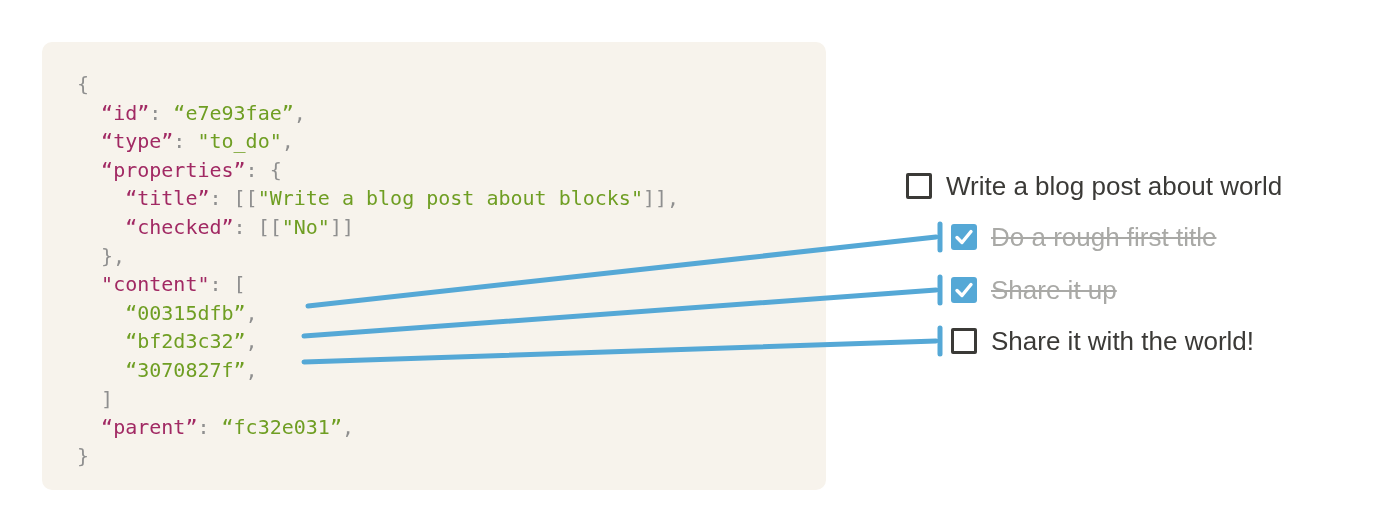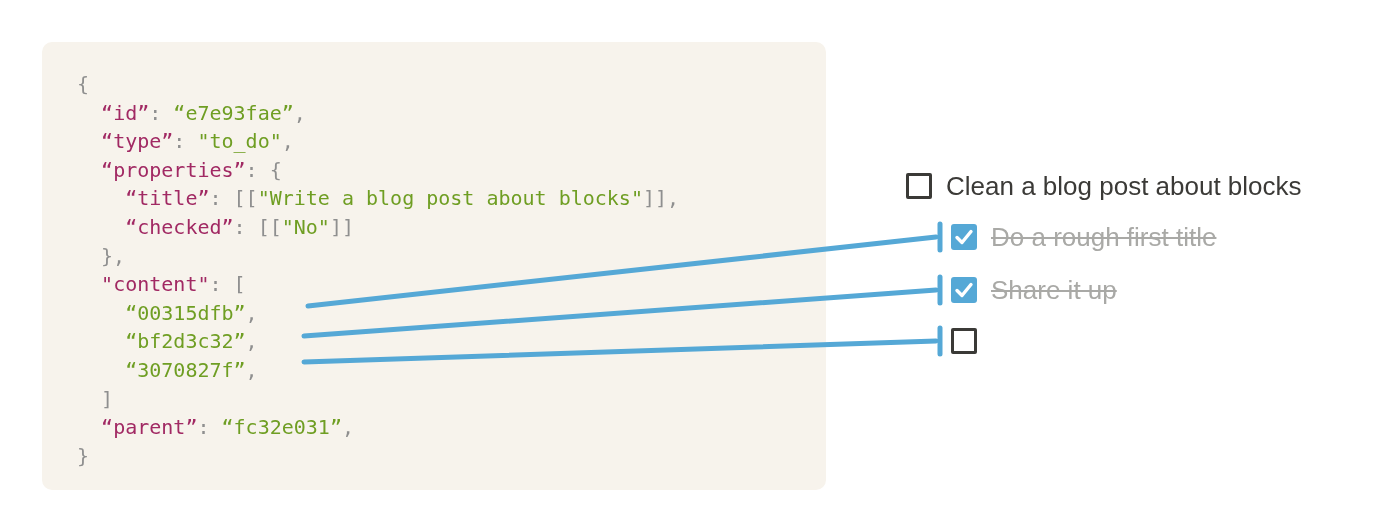--- a/index.html
+++ b/index.html
@@ -112,36 +112,37 @@
       <line x1="940" y1="224" x2="940" y2="250" class="conn"></line>
       <line x1="304" y1="336" x2="936" y2="290" class="conn"></line>
       <line x1="940" y1="277" x2="940" y2="303" class="conn"></line>
       <line x1="304" y1="362" x2="936" y2="341" class="conn"></line>
       <line x1="940" y1="328" x2="940" y2="354" class="conn"></line>
     </svg>
 
   <div id="checklist">
       <div class="todo-row" style="left: 906px; top: 169px;">
         <span class="checkbox unchecked"></span>
-        <span class="todo-label">Clean a blog post about blocks</span>
+        <span class="todo-label">Write a blog post about world</span>
       </div>
       <div class="todo-row" style="left: 951px; top: 220px;">
         <span class="checkbox checked">
           <svg width="22" height="22" viewBox="0 0 22 22">
             <polyline points="4,11.5 9,16.5 18,5.5" stroke="#ffffff" stroke-width="3.4" fill="none" stroke-linecap="round" stroke-linejoin="round"></polyline>
           </svg>
         </span>
         <span class="todo-label struck">Do a rough first title</span>
       </div>
       <div class="todo-row" style="left: 951px; top: 273px;">
         <span class="checkbox checked">
           <svg width="22" height="22" viewBox="0 0 22 22">
             <polyline points="4,11.5 9,16.5 18,5.5" stroke="#ffffff" stroke-width="3.4" fill="none" stroke-linecap="round" stroke-linejoin="round"></polyline>
           </svg>
         </span>
         <span class="todo-label struck">Share it up</span>
       </div>
       <div class="todo-row" style="left: 951px; top: 324px;">
         <span class="checkbox unchecked"></span>
+        <span class="todo-label">Share it with the world!</span>
       </div>
     </div>
 
 </div>
 
 </body></html>

